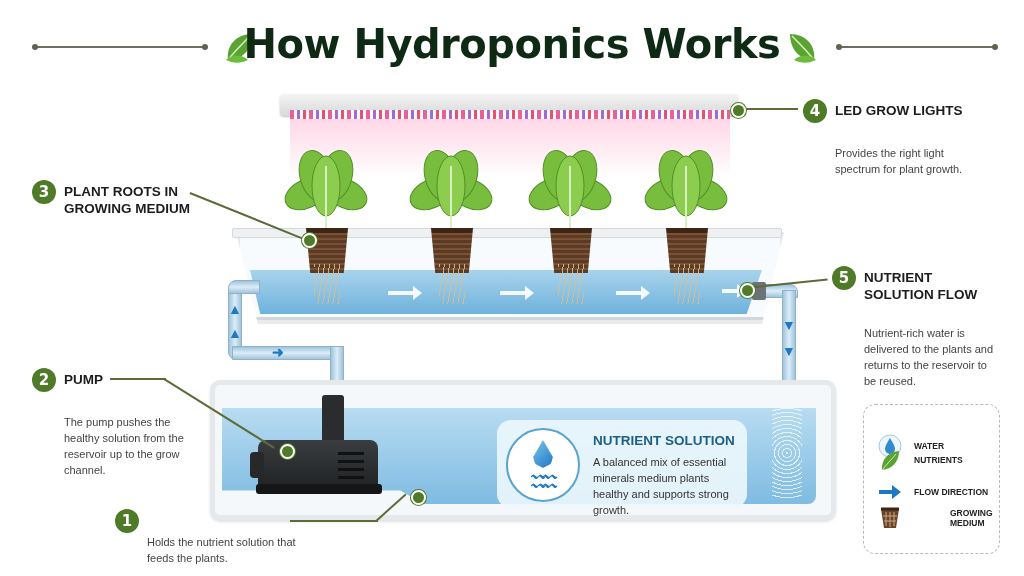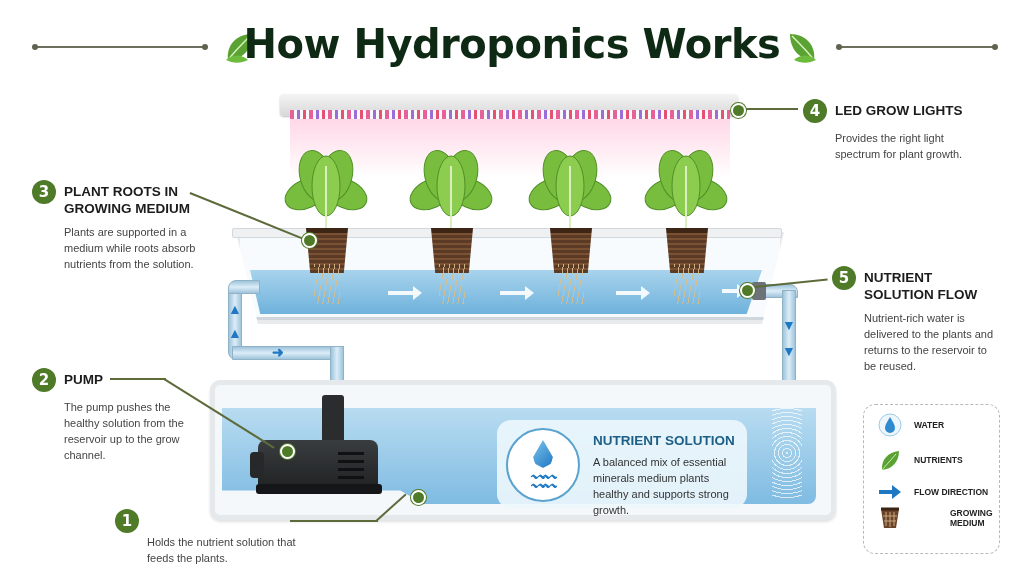--- a/index.html
+++ b/index.html
@@ -7,21 +7,21 @@
   .abs{position:absolute;}
   .title{left:0;width:1024px;top:14px;text-align:center;font-family:"DejaVu Sans",sans-serif;font-weight:bold;font-size:40px;color:#0f2a14;letter-spacing:-0.5px;line-height:60px;}
   .rule{height:2px;background:#6e6e5e;top:46px;}
   .rule::before,.rule::after{content:"";position:absolute;top:-2px;width:6px;height:6px;border-radius:50%;background:#5f6350;}
   .rule::before{left:-2px}.rule::after{right:-2px}
   .leafico{width:34px;height:34px;top:30px;}
   .callout{width:190px;}
   .callout .head{display:flex;align-items:flex-start;gap:8px;}
   .badge{flex:0 0 auto;width:24px;height:24px;border-radius:50%;background:#4f7a28;color:#fff;font-weight:bold;font-size:15px;display:flex;align-items:center;justify-content:center;font-family:"DejaVu Sans",sans-serif;}
   .ctitle{font-weight:bold;font-size:13.5px;color:#1c1c1c;line-height:17px;padding-top:3px;text-transform:uppercase;}
-  .cdesc{font-size:11px;line-height:16px;color:#444;margin-top:7px;margin-left:32px;}
+  .cdesc{font-size:11px;line-height:16px;color:#444;margin-top:22px;margin-left:32px;}
   .lead{position:absolute;height:1.5px;background:#5d6b3b;transform-origin:0 50%;}
   .dot{position:absolute;width:11px;height:11px;border-radius:50%;background:#4f7a28;border:2px solid #fff;box-shadow:0 0 0 1px #4f7a28;}
   
   .light{left:280px;top:94px;width:458px;height:22px;border-radius:4px;background:linear-gradient(#f4f4f4,#d8d8d8);box-shadow:0 1px 2px rgba(0,0,0,.25);}
   .leds{left:290px;top:110px;width:440px;height:9px;background:repeating-linear-gradient(90deg,#e94b8e 0 4px,#fff 4px 7px,#8f5ad8 7px 10px,#fff 10px 13px,#e63a5f 13px 16px,#fff 16px 19px);opacity:.85;}
   .glow{left:290px;top:118px;width:440px;height:60px;background:linear-gradient(rgba(255,182,210,.55),rgba(255,220,235,0));}
   
   .channel{left:236px;top:232px;width:540px;height:88px;border:4px solid #e8eaec;border-top:0;background:#f8fbfd;clip-path:polygon(0 0,100% 0,96% 100%,4% 100%);box-shadow:inset 0 -3px 0 #cfd6dc;}
   .channel-rim{left:232px;top:228px;width:548px;height:8px;background:#eef0f2;border:1px solid #d3d8dc;border-radius:2px;}
   .cwater{left:250px;top:270px;width:512px;height:44px;background:linear-gradient(#a8d3ec,#6fb2dc);clip-path:polygon(0 0,100% 0,97% 100%,2% 100%);}
@@ -191,21 +191,20 @@
 <div class="lead" style="left:738px;top:108px;width:60px;"></div>
 <div class="dot" style="left:731px;top:103px;"></div>
 <div class="lead" style="left:746px;top:287px;width:82px;transform:rotate(-6deg);"></div>
 <div class="dot" style="left:740px;top:283px;"></div>
 
 <div class="abs callout" style="left:32px;top:180px;">
   <div class="head">
       <span class="badge">3</span>
       <span class="ctitle">PLANT ROOTS IN GROWING MEDIUM</span>
     </div>
-  <div class="cdesc">Plants are supported in a medium while roots absorb nutrients from the solution.</div>
 </div>
 <div class="abs callout" style="left:32px;top:368px;width:160px;">
   <div class="head">
       <span class="badge">2</span>
       <span class="ctitle">PUMP</span>
     </div>
   <div class="cdesc">The pump pushes the healthy solution from the reservoir up to the grow channel.</div>
 </div>
 <div class="abs callout" style="left:115px;top:509px;width:200px;">
   <div class="head">
@@ -222,21 +221,21 @@
 </div>
 <div class="abs callout" style="left:832px;top:266px;width:170px;">
   <div class="head">
       <span class="badge">5</span>
       <span class="ctitle">NUTRIENT SOLUTION FLOW</span>
     </div>
   <div class="cdesc">Nutrient-rich water is delivered to the plants and returns to the reservoir to be reused.</div>
 </div>
 
 <div class="abs legend">
-  <div class="lrow" style="top:8px;">
+  <div class="lrow" style="top:29px;">
     <span class="licon">
         <svg width="24" height="24" viewBox="0 0 24 24">
           <circle cx="12" cy="12" r="11" fill="#eef6fc" stroke="#9ccbe8"></circle>
           <path d="M12 4 C15 9 17 12 17 15 A5 5 0 0 1 7 15 C7 12 9 9 12 4Z" fill="#2f8ad0"></path>
         </svg>
       </span>
     <span class="lbl">WATER</span>
   </div>
   <div class="lrow" style="top:43px;">
     <span class="licon">

